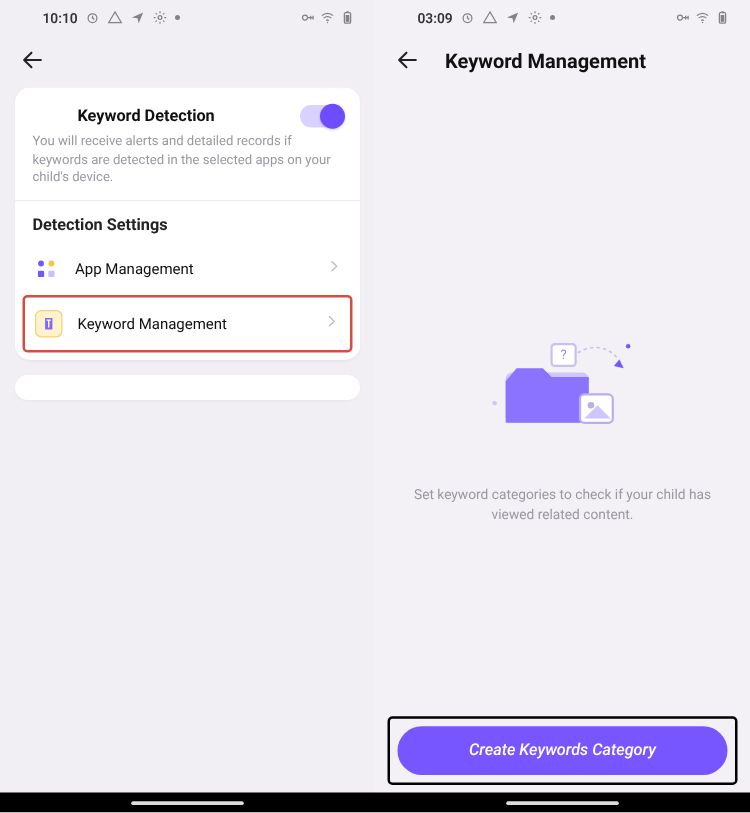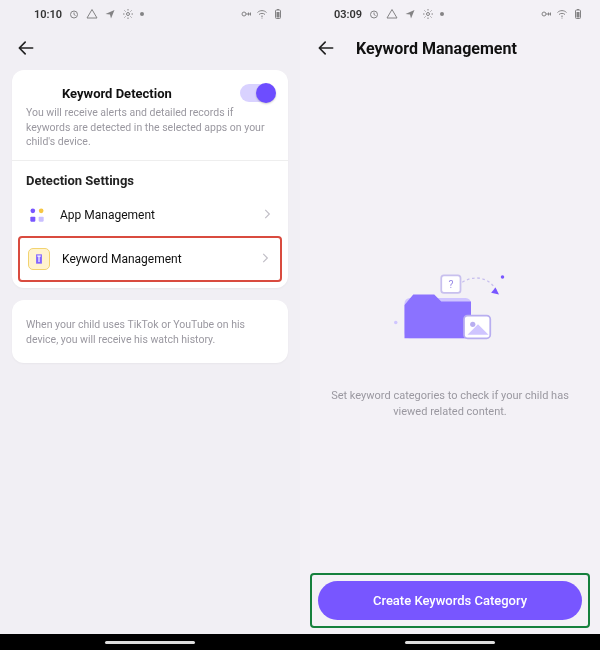--- a/index.html
+++ b/index.html
@@ -54,21 +54,21 @@
     .toggle.on .knob { background:#6d4dff; right:-2px; }
     .toggle.off { background:#e0dee5; }
     .toggle.off .knob { background:#bfbdc6; left:-2px; }
     .knob { width:20px; height:20px; border-radius:50%; position:absolute; top:-1px; box-shadow:0 1px 2px rgba(0,0,0,.2); }
     
     .empty-wrap { flex:1; display:flex; flex-direction:column; align-items:center; justify-content:center; padding:0 28px 40px 28px; }
     .illus { width:140px; height:90px; margin-bottom:14px; }
     .empty-text { font-size:11px; color:#9a98a0; text-align:center; line-height:1.5;margin-top:24px; }
     .cta-wrap {
       position:absolute; bottom:22px; left:10px; right:10px;
-      border:2px solid #15803d; border-radius:4px; padding:6px;
+      border:2px solid #000000; border-radius:4px; padding:6px;font-style:italic;
     }
     .cta {
       background:#7856ff; color:#fff; text-align:center; border-radius:24px;
       padding:12px 0; font-size:13px; font-weight:500; cursor:pointer;
     }
     .nav-bar { position:absolute; bottom:0; left:0; right:0; height:16px; background:#000; display:flex; justify-content:center; align-items:center;}
     .nav-pill{ width:90px; height:3px; background:#ddd; border-radius:2px;}
   </style>
 </head>
 <body>
@@ -170,21 +170,20 @@
           </div>
           <div class="label">Keyword Management</div>
           <div class="chev"><svg viewBox="0 0 24 24" width="14" height="14">
                 <path d="M9 5l7 7-7 7" stroke="#c0bec6" stroke-width="2" fill="none"></path>
               </svg></div>
         </div>
       </div>
     </div>
 
     <div class="card">
-      <div class="sec-desc" style="border:none">When your child uses TikTok or YouTube on his device, you will receive his watch history.</div>
     </div>
   </div>
 
   <div class="nav-bar">
       <div class="nav-pill"></div>
     </div>
 </div>
 
 <div class="screen" style="background:#f3f1f6">
   <div class="status-bar">

